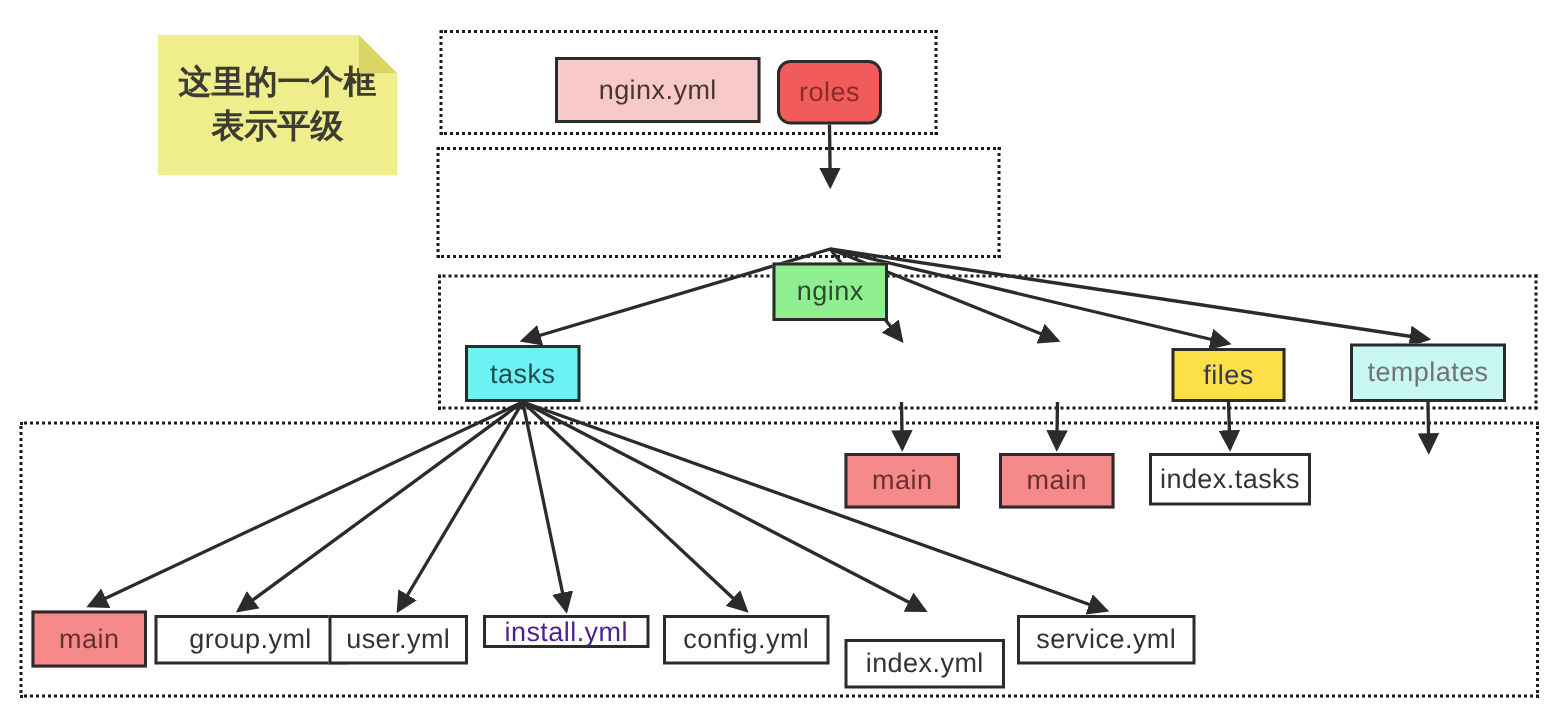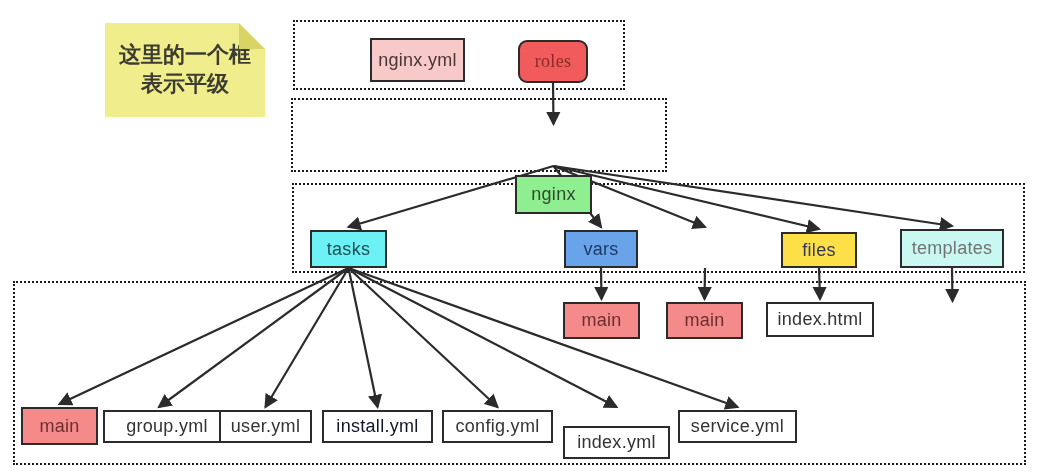--- a/index.html
+++ b/index.html
@@ -3,21 +3,21 @@
 <meta charset="utf-8">
 <style>
   html,body{margin:0;padding:0;background:#ffffff;}
   body{font-family:"Liberation Sans","DejaVu Sans",sans-serif;}
   #canvas{position:relative;width:1040px;height:475px;background:#ffffff;overflow:hidden;}
   .group{position:absolute;border:2px dotted #1a1a1a;box-sizing:border-box;z-index:1;background:transparent;}
   #edge-layer{position:absolute;left:0;top:0;z-index:2;}
   .node{position:absolute;display:flex;align-items:center;justify-content:center;
         box-sizing:border-box;border:2.5px solid #2b2b2b;font-size:18px;z-index:3;
         white-space:nowrap;letter-spacing:.3px;}
-  .node.rounded{border-radius:9px;font-family:Liberation Serif, serif;}
+  .node.rounded{border-radius:9px;}
   #sticky-note{position:absolute;left:105px;top:23px;width:160px;height:94px;z-index:4;
         display:flex;flex-direction:column;align-items:center;justify-content:center;
         font-size:22px;font-weight:600;color:#3c3c32;line-height:1.3;
         clip-path:polygon(0 0,calc(100% - 26px) 0,100% 26px,100% 100%,0 100%);}
   #note-fold{position:absolute;right:0;top:0;width:26px;height:26px;
         clip-path:polygon(0 0,100% 100%,0 100%);}
   .note-line{display:block;text-align:center;}
 </style>
 </head>
 <body>
@@ -49,30 +49,29 @@
       <line x1="348.5" y1="268" x2="265.5" y2="407" stroke="#2b2b2b" stroke-width="2.2" marker-end="url(#arw)"></line>
       <line x1="348.5" y1="268" x2="377.5" y2="407" stroke="#2b2b2b" stroke-width="2.2" marker-end="url(#arw)"></line>
       <line x1="348.5" y1="268" x2="497.5" y2="407" stroke="#2b2b2b" stroke-width="2.2" marker-end="url(#arw)"></line>
       <line x1="348.5" y1="268" x2="616.5" y2="407" stroke="#2b2b2b" stroke-width="2.2" marker-end="url(#arw)"></line>
       <line x1="348.5" y1="268" x2="737.5" y2="407" stroke="#2b2b2b" stroke-width="2.2" marker-end="url(#arw)"></line>
       <line x1="601" y1="268" x2="601.5" y2="299" stroke="#2b2b2b" stroke-width="2.2" marker-end="url(#arw)"></line>
       <line x1="705" y1="268" x2="704.5" y2="299" stroke="#2b2b2b" stroke-width="2.2" marker-end="url(#arw)"></line>
       <line x1="819" y1="268" x2="820" y2="299" stroke="#2b2b2b" stroke-width="2.2" marker-end="url(#arw)"></line>
       <line x1="952" y1="268" x2="952.5" y2="301" stroke="#2b2b2b" stroke-width="2.2" marker-end="url(#arw)"></line>
     </svg>
-    <div class="node" style="left: 370px; top: 38px; width: 95px; height: 44px; background: rgb(247, 201, 201); color: rgb(74, 53, 53);">nginx.yml</div>
+    <div class="node" style="left: 370px; top: 38px; width: 137px; height: 44px; background: rgb(247, 201, 201); color: rgb(74, 53, 53);">nginx.yml</div>
     <div class="node rounded" style="left: 518px; top: 40px; width: 70px; height: 43px; background: rgb(241, 91, 91); color: rgb(139, 42, 42);">roles</div>
     <div class="node" style="left: 515px; top: 127px; width: 77px; height: 39px; background: rgb(143, 238, 143); color: rgb(47, 74, 47); margin-top: 48px;">nginx</div>
     <div class="node" style="left: 310px; top: 230px; width: 77px; height: 38px; background: rgb(108, 242, 245); color: rgb(31, 77, 82);">tasks</div>
-    <div class="node" style="left: 564px; top: 230px; width: 74px; height: 38px; background: rgb(105, 164, 235); color: rgb(29, 58, 102);">vars</div>
     <div class="node" style="left: 781px; top: 232px; width: 76px; height: 36px; background: #fde047; color: rgb(53, 53, 94);">files</div>
     <div class="node" style="left: 900px; top: 229px; width: 104px; height: 39px; background: rgb(201, 247, 242); color: #737373;">templates</div>
     <div class="node" style="left: 563px; top: 302px; width: 77px; height: 37px; background: rgb(244, 138, 138); color: rgb(107, 47, 47);">main</div>
     <div class="node" style="left: 666px; top: 302px; width: 77px; height: 37px; background: rgb(244, 138, 138); color: rgb(107, 47, 47);">main</div>
-    <div class="node" style="left: 766px; top: 302px; width: 108px; height: 35px; background: rgb(255, 255, 255); color: rgb(51, 51, 51);">index.html</div>
+    <div class="node" style="left: 766px; top: 302px; width: 108px; height: 35px; background: rgb(255, 255, 255); color: rgb(51, 51, 51);">index.tasks</div>
     <div class="node" style="left: 21px; top: 407px; width: 77px; height: 38px; background: rgb(244, 138, 138); color: rgb(107, 47, 47);">main</div>
     <div class="node" style="left: 103px; top: 410px; width: 128px; height: 33px; background: rgb(255, 255, 255); color: rgb(51, 51, 51);">group.yml</div>
     <div class="node" style="left: 219px; top: 410px; width: 93px; height: 33px; background: rgb(255, 255, 255); color: rgb(51, 51, 51);">user.yml</div>
-    <div class="node" style="left: 322px; top: 410px; width: 111px; height: 33px; background: rgb(255, 255, 255); color: #0f172a;">install.yml</div>
+    <div class="node" style="left: 322px; top: 410px; width: 111px; height: 22px; background: rgb(255, 255, 255); color: #4c1d95;">install.yml</div>
     <div class="node" style="left: 442px; top: 410px; width: 111px; height: 33px; background: rgb(255, 255, 255); color: rgb(51, 51, 51);">config.yml</div>
     <div class="node" style="left: 563px; top: 410px; width: 107px; height: 33px; background: rgb(255, 255, 255); color: rgb(51, 51, 51); margin-top: 16px;">index.yml</div>
     <div class="node" style="left: 678px; top: 410px; width: 119px; height: 33px; background: rgb(255, 255, 255); color: rgb(51, 51, 51);">service.yml</div>
   </div>
 
 </body></html>

